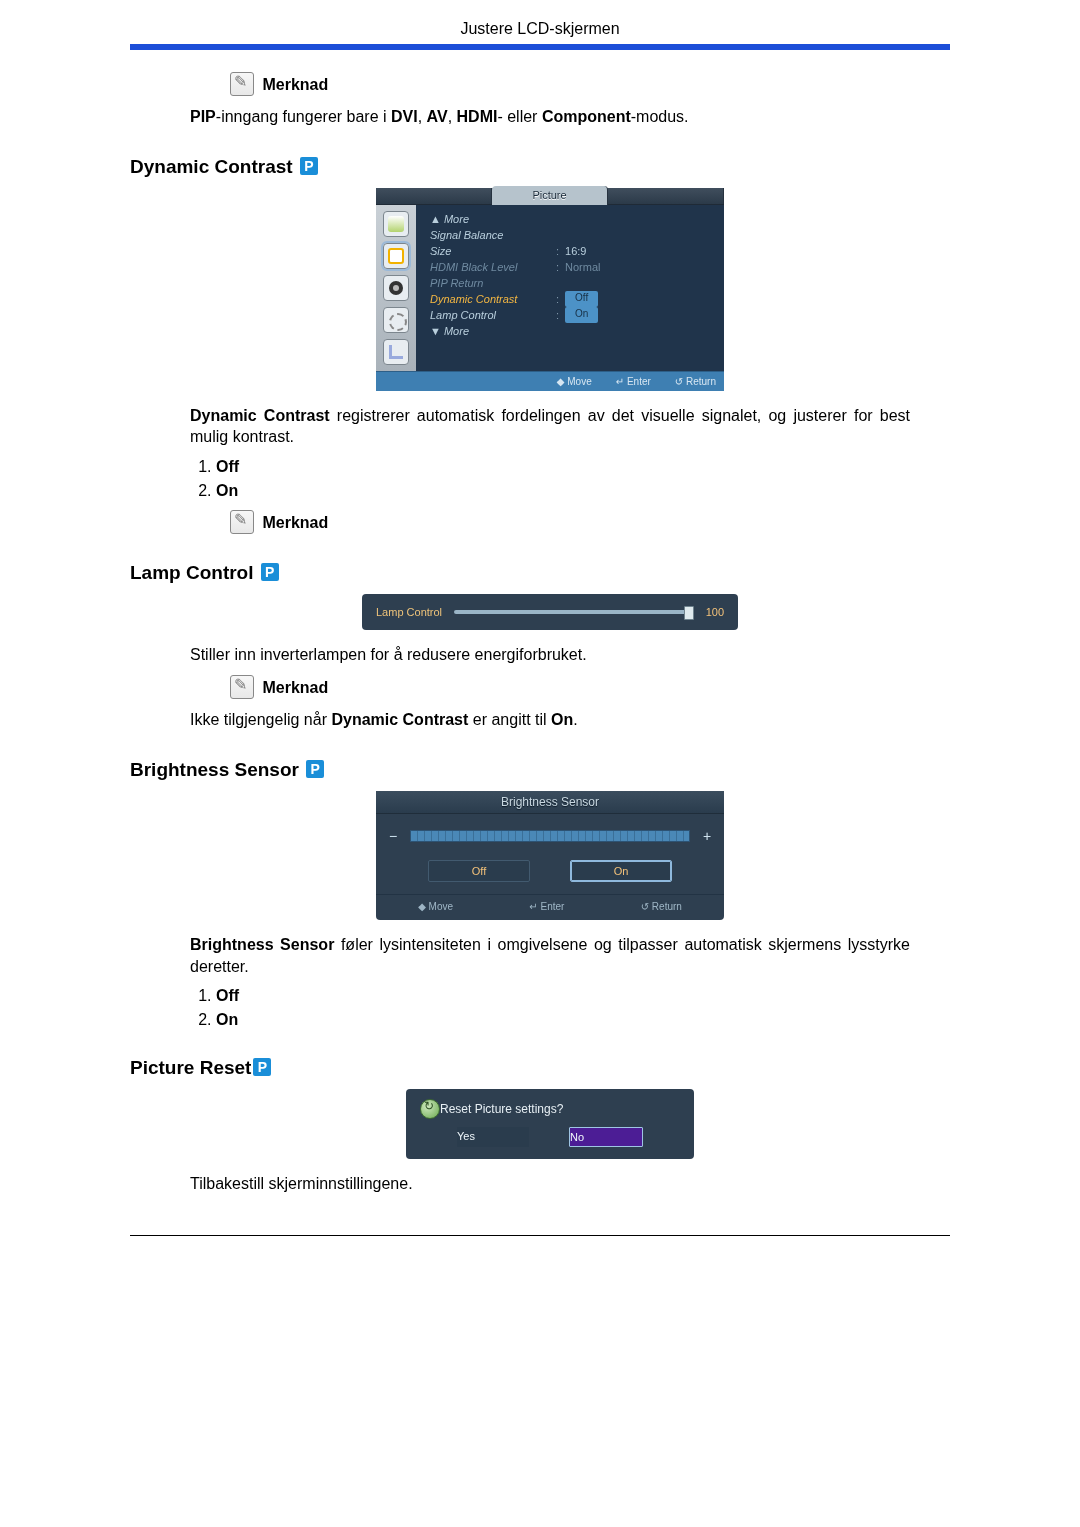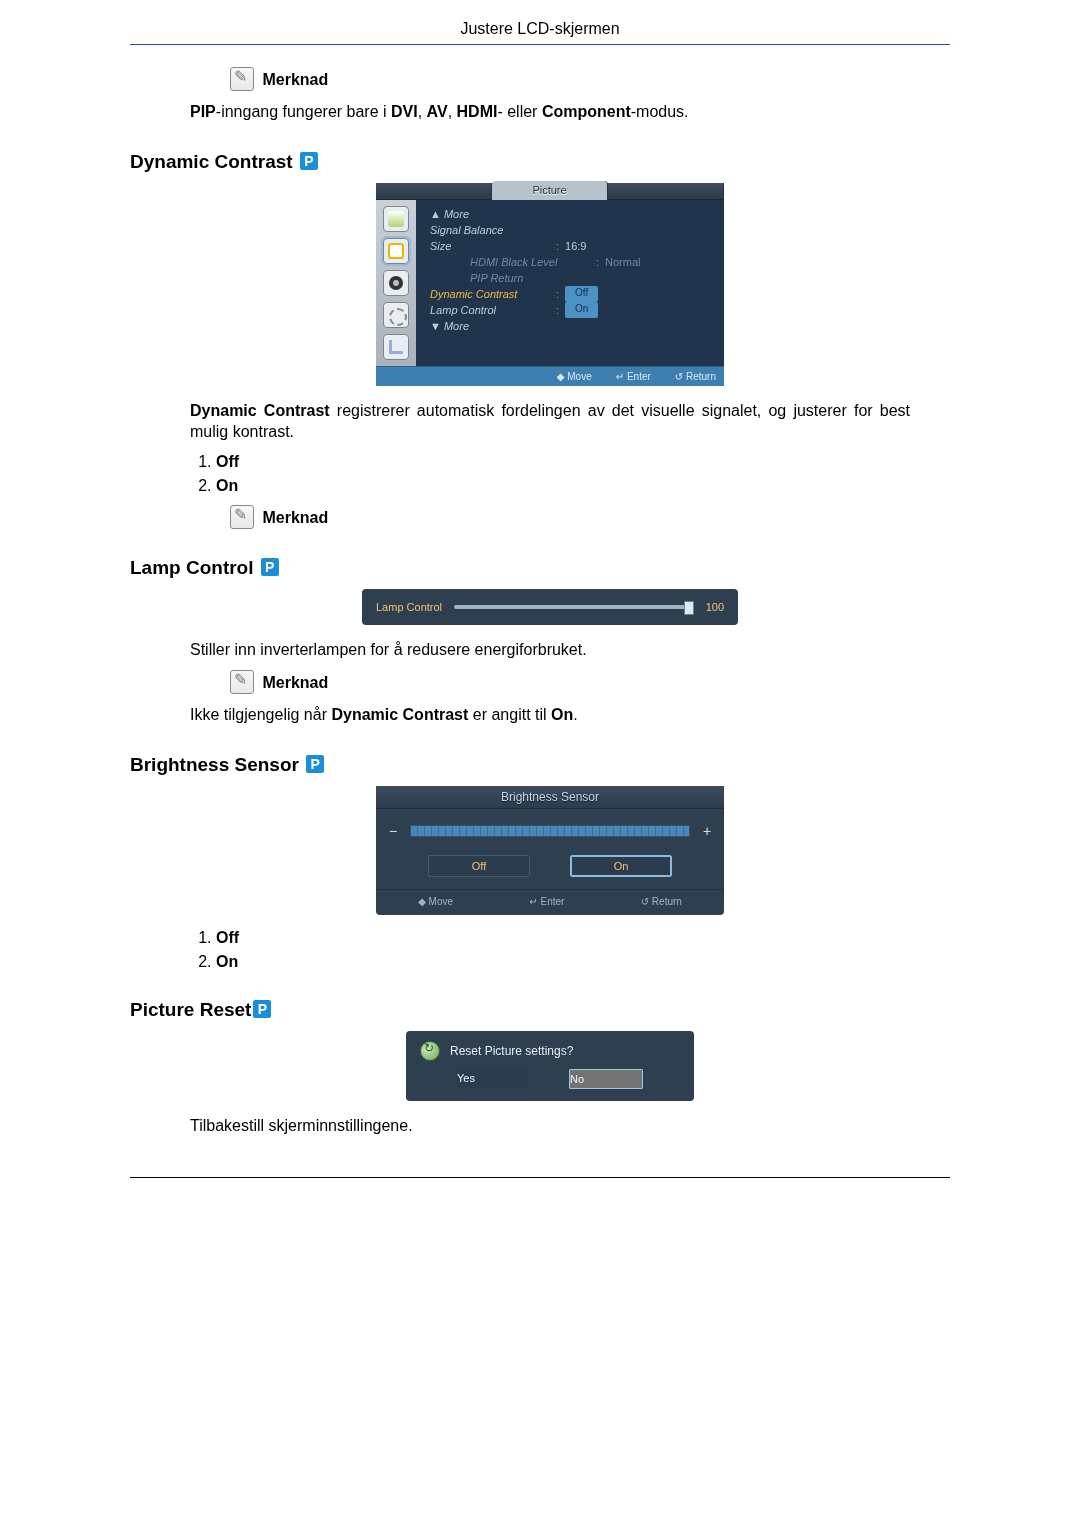--- a/index.html
+++ b/index.html
@@ -10,21 +10,21 @@
     font-size: 16px;
     color: #000;
   }
   .page {
     width: 1080px;
     margin: 0 auto;
     padding: 0 130px 60px 130px;
     box-sizing: border-box;
   }
   .header-line {
-    border-bottom: 1px solid #1d4ed8;
+    border-bottom: 6px solid #1d4ed8;
     text-align: center;
     padding: 20px 0 6px 0;
     margin-bottom: 22px;
   }
   .header-title {
     font-size: 16px;
   }
   .hr-bottom {
     border-top: 1px solid #000;
     margin-top: 40px;
@@ -163,21 +163,21 @@
     font-size: 11px;
     background: #20344b;
   }
   .osd-dc .mrow {
     display: flex;
     justify-content: flex-start;
     gap: 6px;
     line-height: 16px;
     color: #b9cfdd;
   }
-  .osd-dc .mrow.dim { color: #6f8aa0; margin-left: 40px; }
+  .osd-dc .mrow.dim { color: #6f8aa0; }
   .osd-dc .mrow.hl  { color: #f4b742; }
   .osd-dc .mlabel { width: 120px; font-style: italic; }
   .osd-dc .mcolon { color:#7d94a7; }
   .osd-dc .mval   { }
   .osd-dc .mval-btn {
     background: #4c92c7;
     color: #173046;
     padding: 0 10px;
     border-radius: 2px;
     font-size: 10px;
@@ -286,21 +286,20 @@
   .osd-bs .bs-foot span { opacity: .9; }
 
   
   .osd-pr {
     width: 288px;
     padding: 0;
   }
   .osd-pr .pr-top {
     display: flex;
     align-items: center;
-    gap: 10px;
     padding: 10px 14px 6px 14px;
   }
   .osd-pr .pr-ic {
     width: 18px;
     height: 18px;
     border-radius: 50%;
     background: radial-gradient(circle at 35% 35%, #cfe9bf, #6aa84f);
     border: 1px solid #3d6b30;
     position: relative;
   }
@@ -321,21 +320,21 @@
   .osd-pr .pr-btn {
     width: 72px;
     padding: 3px 0;
     font-size: 11px;
     color: #eff7fb;
     background: #2a3c4d;
     border-radius: 1px;
   }
   .osd-pr .pr-btn.sel {
     border: 1px solid #9fc5e4;
-    background: #737373;
+    background: #4c1d95;
   }
 
   b { font-weight: bold; }
 </style>
 </head>
 <body>
 
 <div class="page">
   <div class="header-line">
     <span class="header-title">Justere LCD-skjermen</span>
@@ -462,20 +461,23 @@
         <div class="bs-btn">Off</div>
         <div class="bs-btn active">On</div>
       </div>
       <div class="bs-foot">
         <span><span>◆</span> <span>Move</span></span>
         <span><span>↵</span> <span>Enter</span></span>
         <span><span>↺</span> <span>Return</span></span>
       </div>
     </div>
 
+    <p class="body">
+      <b>Brightness Sensor</b><span> føler lysintensiteten i omgivelsene og tilpasser automatisk skjermens lysstyrke deretter.</span>
+    </p>
     <ol class="opts">
       <li><span>Off</span></li>
       <li><span>On</span></li>
     </ol>
 
     <h2 class="section">
       <span>Picture Reset</span><span class="p-badge">P</span>
     </h2>
 
     <div class="osd osd-pr">

